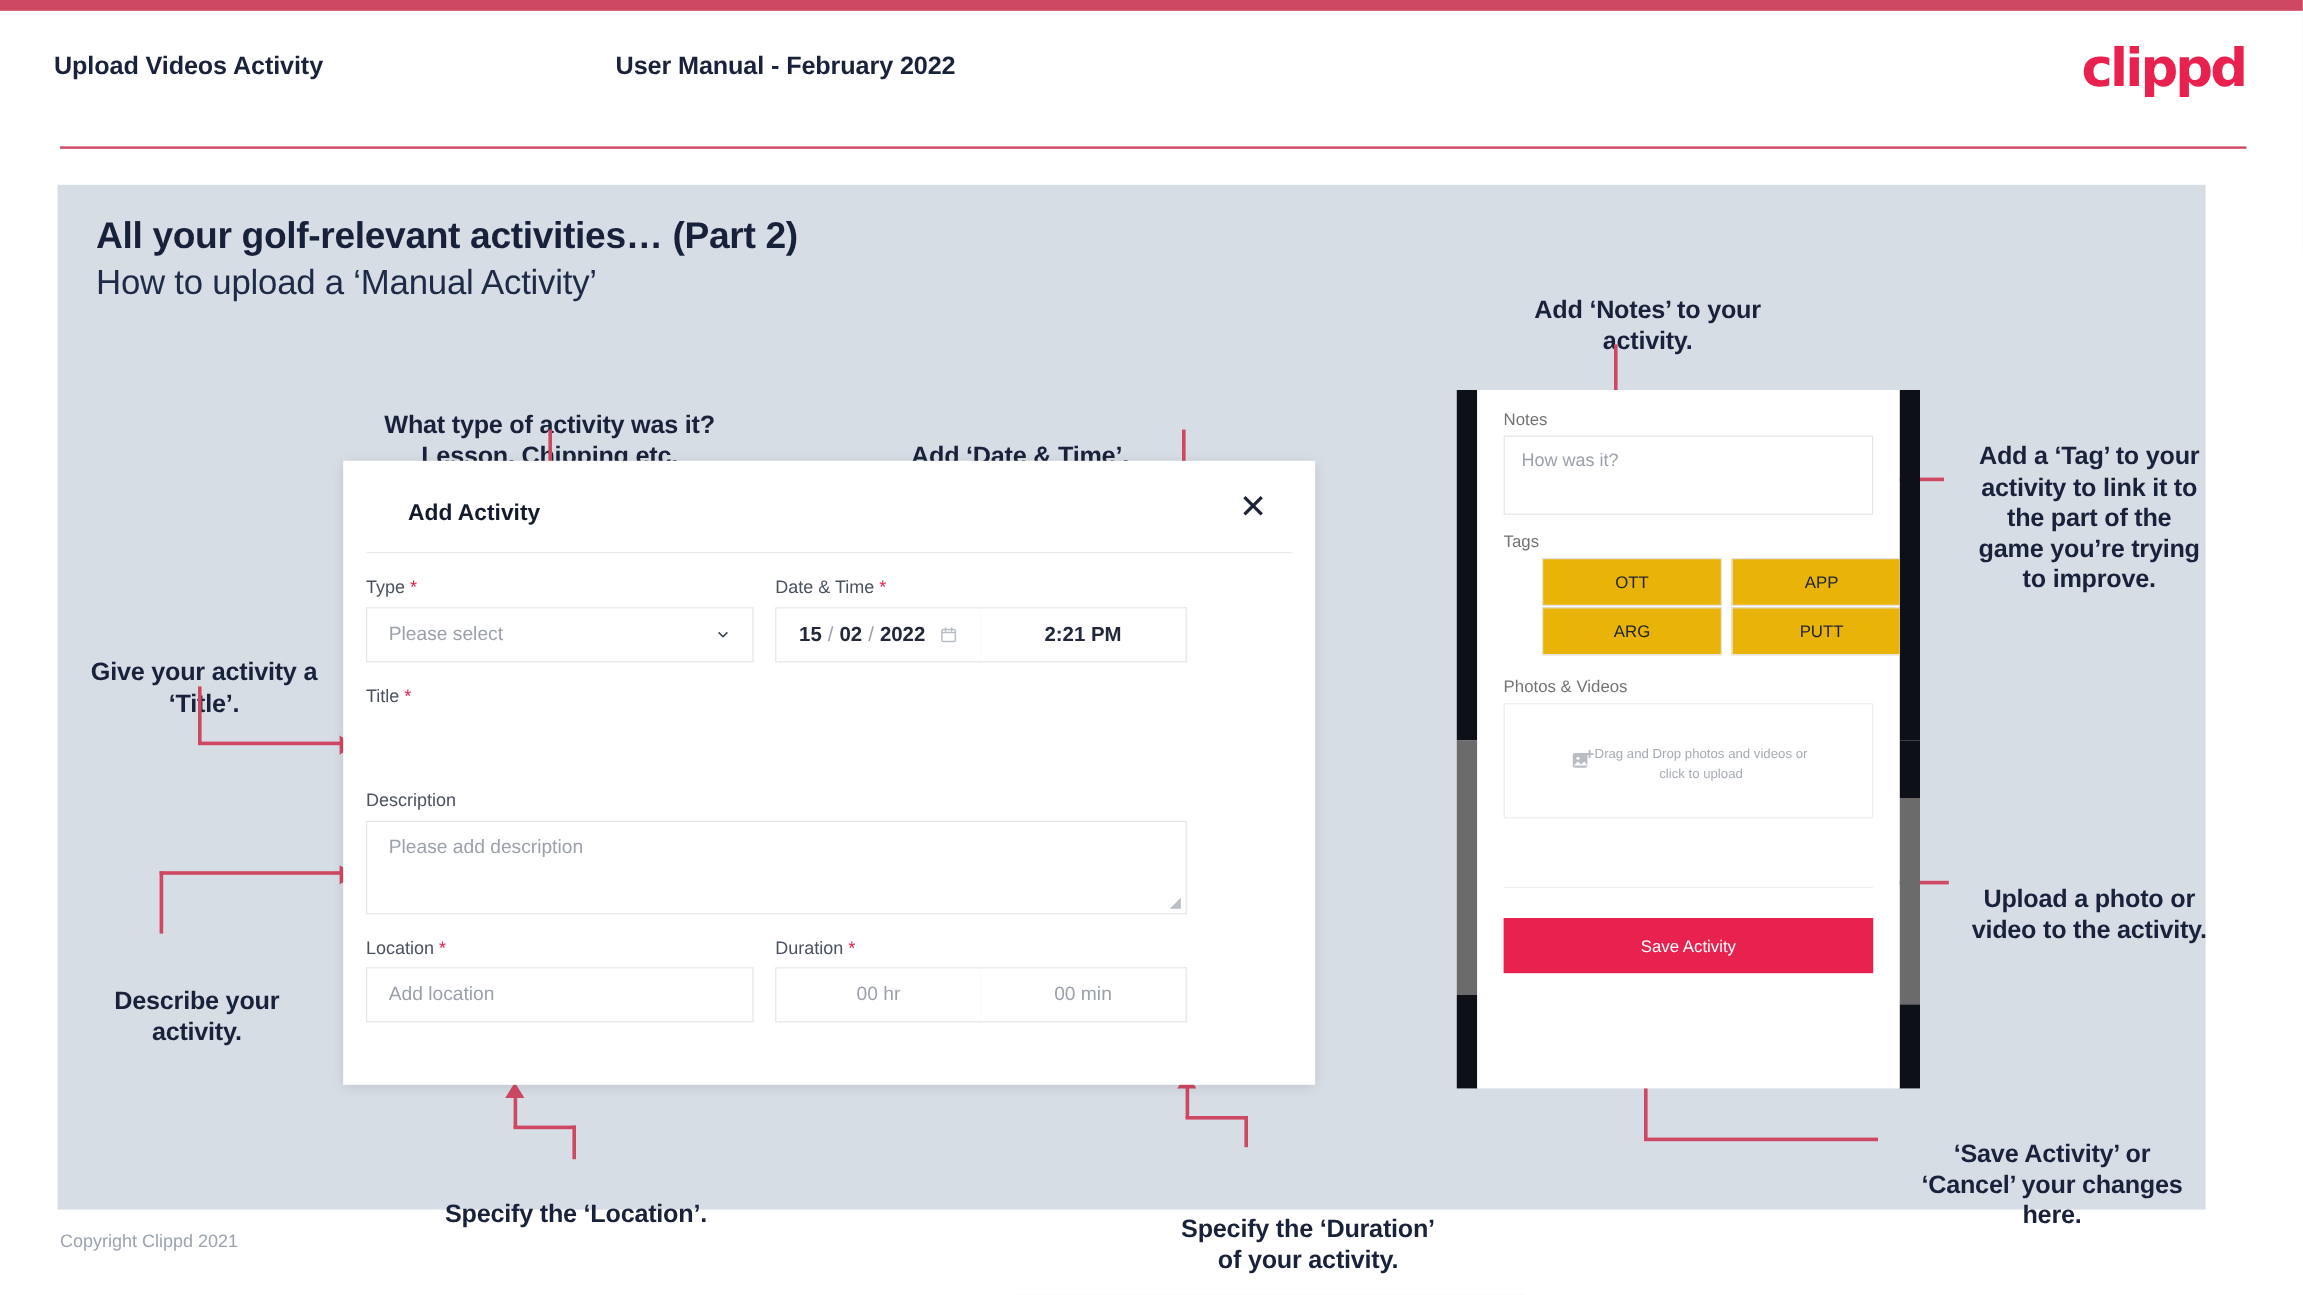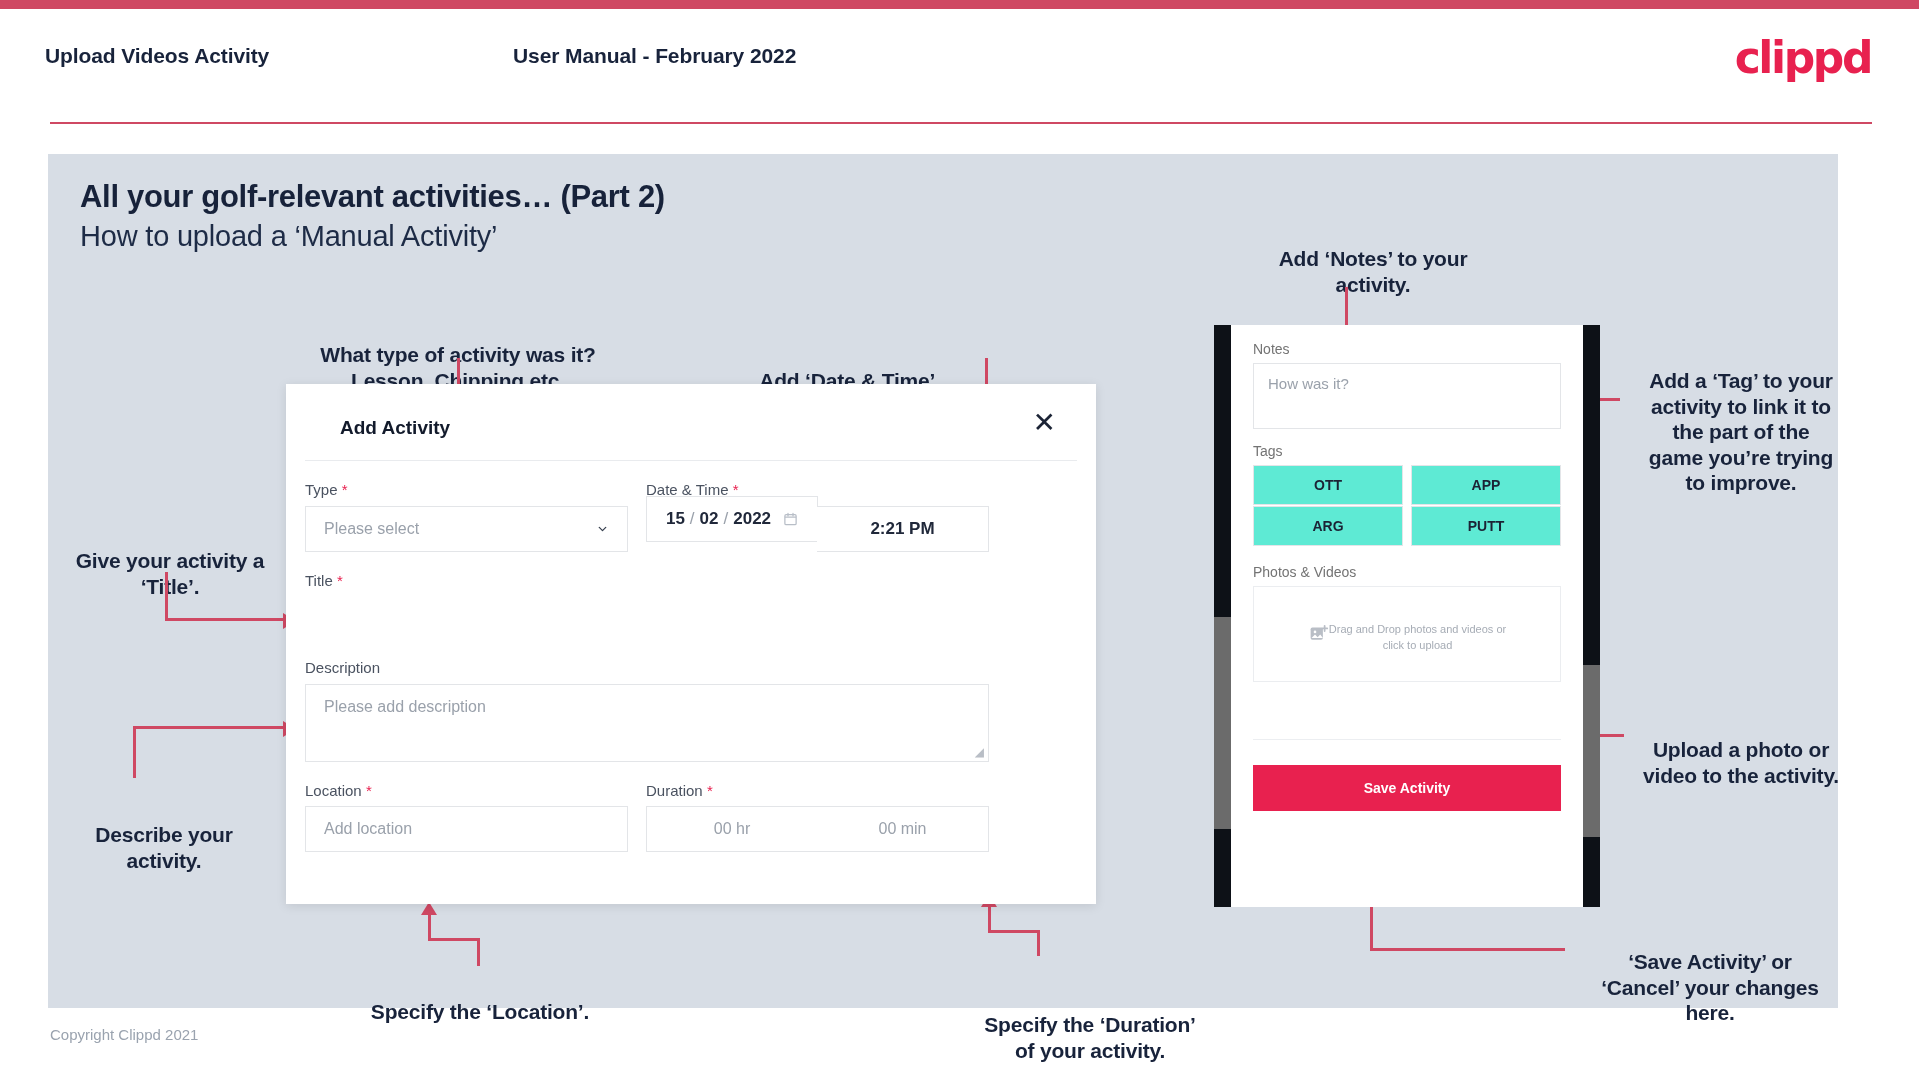--- a/index.html
+++ b/index.html
@@ -132,39 +132,39 @@
     background:#ffffff;overflow:hidden;
   }
   .ph-label{position:absolute;font-size:14px;color:#737373;}
   .ph-notes{
     position:absolute;box-sizing:border-box;
     border:1px solid #e3e5e8;background:#fff;
     font-size:15px;color:#9aa1ab;padding:11px 14px;
   }
   .tag{
     position:absolute;box-sizing:border-box;
-    border:1px solid #e3e5e8;background:#5eead4;
-    display:flex;align-items:center;justify-content:center;
-    font-size:14px;font-weight:700;color:#1b2335;
+    border:1px solid #e3e5e8;background:#eab308;
+    display:flex;align-items:center;justify-content:center;
+    font-size:14px;font-weight:400;color:#1b2335;margin-left:32px;
   }
   .dropzone{
     position:absolute;box-sizing:border-box;
     border:1px solid #ebedf0;background:#fff;
     display:flex;flex-direction:row;align-items:center;justify-content:center;
   }
   .dz-text{
     font-size:11px;color:#a6acb5;text-align:center;line-height:1.45;
     margin-top:8px;
   }
   .ph-rule{position:absolute;background:#eceef1;height:1px;}
   .save-btn{
     position:absolute;box-sizing:border-box;
     background:#e8214f;color:#fff;
     display:flex;align-items:center;justify-content:center;
-    font-size:14px;font-weight:700;cursor:pointer;
+    font-size:14px;font-weight:400;cursor:pointer;
   }
   .cancel-btn{
     position:absolute;box-sizing:border-box;
     display:flex;align-items:center;justify-content:center;
     font-size:14px;font-weight:700;color:#121a2b;cursor:pointer;
   }
 </style>
 </head>
 <body>
 
@@ -272,21 +272,21 @@
     <span class="ph">Please select</span>
     <svg class="chev" viewBox="0 0 24 24">
       <path d="M6 9l6 6 6-6" fill="none" stroke="#37404f" stroke-width="2.4" stroke-linecap="round" stroke-linejoin="round"></path>
     </svg>
   </div>
 
   <div class="fld-label" style="left:360px;top:97px;">
     <span>Date &amp; Time</span>
     <span class="req">*</span>
   </div>
-  <div class="date-box" style="left:360px;top:112px;width:172px;height:46px;">
+  <div class="date-box" style="left:360px;top:122px;width:172px;height:46px;">
     <span>15</span>
     <span class="sep">/</span>
     <span>02</span>
     <span class="sep">/</span>
     <span>2022</span>
     <svg style="width:15px;height:16px;margin-left:12px;" viewBox="0 0 24 24">
       <rect x="3" y="5" width="18" height="16" rx="2" fill="none" stroke="#b8bec7" stroke-width="2"></rect>
       <path d="M3 9h18" stroke="#b8bec7" stroke-width="2"></path>
       <path d="M8 3v4M16 3v4" stroke="#b8bec7" stroke-width="2" stroke-linecap="round"></path>
     </svg>

